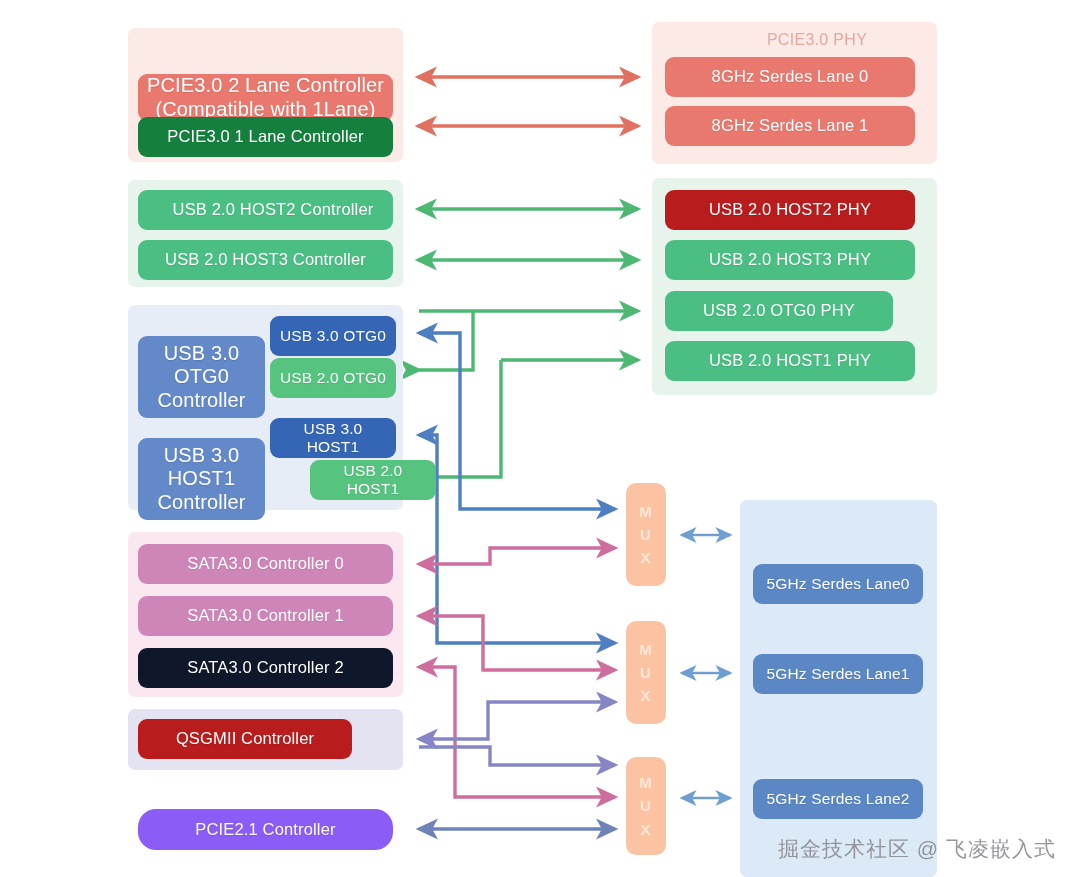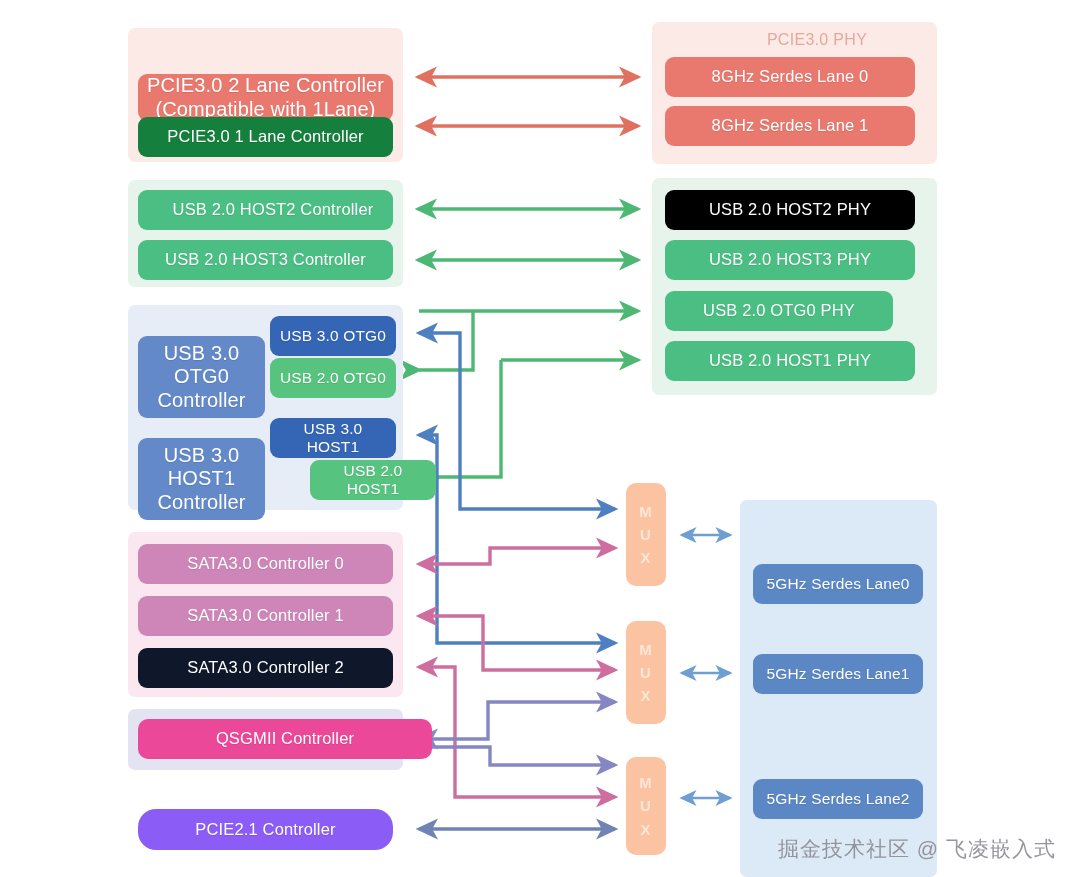--- a/index.html
+++ b/index.html
@@ -181,21 +181,21 @@
   <div class="panel" style="left:652px; top:22px; width:285px; height:142px; background:#FCEAE6;"></div>
   <div class="panel-title" style="left:652px; top:31px; width:330px; color:#E5A89C;">PCIE3.0 PHY</div>
   <div class="blk" style="left:665px; top:57px; width:250px; height:40px; background:#E9796E;">8GHz Serdes Lane 0</div>
   <div class="blk" style="left:665px; top:106px; width:250px; height:40px; background:#E9796E;">8GHz Serdes Lane 1</div>
 
   <div class="panel" style="left:128px; top:180px; width:275px; height:107px; background:#E6F4EC;"></div>
   <div class="blk" style="left:138px; top:190px; width:255px; height:40px; background:#4BBE84;padding-left:21px;">USB 2.0 HOST2 Controller</div>
   <div class="blk" style="left:138px; top:240px; width:255px; height:40px; background:#4BBE84;">USB 2.0 HOST3 Controller</div>
 
   <div class="panel" style="left:652px; top:178px; width:285px; height:217px; background:#E6F4EC;"></div>
-  <div class="blk" style="left:665px; top:190px; width:250px; height:40px; background:#000000;">USB 2.0  HOST2  PHY</div>
+  <div class="blk" style="left:665px; top:190px; width:250px; height:40px; background:#b91c1c;">USB 2.0  HOST2  PHY</div>
   <div class="blk" style="left:665px; top:240px; width:250px; height:40px; background:#4BBE84;border-radius:9px;">USB 2.0  HOST3  PHY</div>
   <div class="blk" style="left:665px; top:291px; width:228px; height:40px; background:#4BBE84;">USB 2.0  OTG0  PHY</div>
   <div class="blk" style="left:665px; top:341px; width:250px; height:40px; background:#4BBE84;">USB 2.0  HOST1  PHY</div>
 
   <div class="panel" style="left:128px; top:305px; width:275px; height:205px; background:#E6EDF6;"></div>
 
   <div class="blk two-line" style="left:138px; top:316px; width:127px; height:82px; background:#6389C9; white-space:pre-line;">USB 3.0 OTG0
 Controller</div>
   <div class="blk small" style="left:270px; top:316px; width:126px; height:40px; background:#3466B5;">USB 3.0 OTG0</div>
   <div class="blk small" style="left:270px; top:358px; width:126px; height:40px; background:#56C37E;">USB 2.0 OTG0</div>
@@ -204,21 +204,21 @@
 Controller</div>
   <div class="blk small" style="left:270px; top:418px; width:126px; height:40px; background:#3466B5;">USB 3.0 HOST1</div>
   <div class="blk small" style="left:270px; top:460px; width:126px; height:40px; background:#56C37E;margin-left:40px;">USB 2.0 HOST1</div>
 
   <div class="panel" style="left:128px; top:532px; width:275px; height:165px; background:#FBE7F0;"></div>
   <div class="blk" style="left:138px; top:544px; width:255px; height:40px; background:#CE86B8;">SATA3.0 Controller 0</div>
   <div class="blk" style="left:138px; top:596px; width:255px; height:40px; background:#CE86B8;">SATA3.0 Controller 1</div>
   <div class="blk" style="left:138px; top:648px; width:255px; height:40px; background:#0f172a;">SATA3.0 Controller 2</div>
 
   <div class="panel" style="left:128px; top:709px; width:275px; height:61px; background:#E3E3F1;"></div>
-  <div class="blk" style="left:138px; top:719px; width:294px; height:40px; background:#ec4899;border-radius:10px;">QSGMII Controller</div>
+  <div class="blk" style="left:138px; top:719px; width:214px; height:40px; background:#b91c1c;">QSGMII Controller</div>
 
   <div class="blk" style="left:138px; top:809px; width:255px; height:41px; background:#8b5cf6;border-radius:18px;">PCIE2.1 Controller</div>
 
   <div class="mux" style="left:626px; top:483px; width:40px; height:103px;">
     <span>M</span>
     <span>U</span>
     <span>X</span>
   </div>
   <div class="mux" style="left:626px; top:621px; width:40px; height:103px;">
     <span>M</span>

